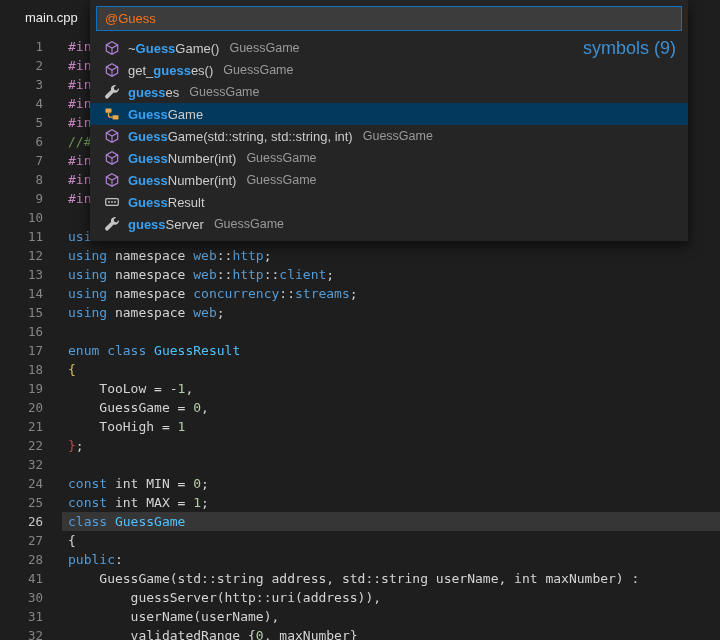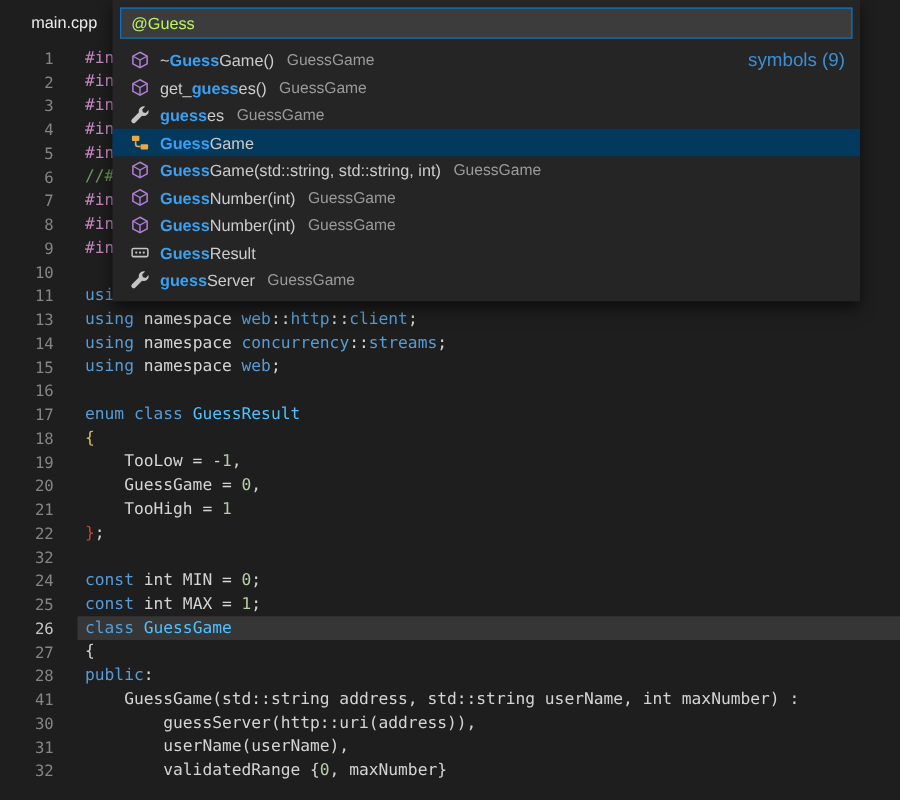--- a/index.html
+++ b/index.html
@@ -29,33 +29,33 @@
   .c-gold{color:#DCBE5C;}
   .c-err{color:#C74343;}
   .sq{text-decoration-style:wavy;text-decoration-color:#3EA73E;
       text-decoration-thickness:1px;text-underline-offset:3px;}
 
   
   .qo{position:absolute;left:90px;top:0;width:598px;background:#252526;z-index:10;
       box-shadow:0 5px 12px rgba(0,0,0,0.6);padding-bottom:6px;}
   .qo-inwrap{padding:6px;}
   .qo-input{display:block;width:100%;box-sizing:border-box;height:25px;background:#3C3C3C;
-      border:1px solid #0E70C0;color:#bef264;font-family:"Liberation Sans",sans-serif;
+      border:1px solid #0E70C0;color:#f97316;font-family:"Liberation Sans",sans-serif;
       font-size:13px;padding:0 8px;outline:none;border-radius:0;}
   .rows{display:block;}
   .row{display:flex;align-items:center;height:22px;padding:0 12px 0 14px;color:#CCCCCC;
        font-size:13px;cursor:pointer;}
   .row.sel{background:#04395E;}
   .ic{flex:none;width:16px;height:16px;margin-right:8px;display:flex;align-items:center;
       justify-content:center;}
   .lbl{white-space:pre;display:flex;align-items:center;}
   .lbl span{white-space:pre;}
   .hl{color:#3AA0F2;font-weight:bold;}
   .sec{margin-left:10px;color:#9A9A9A;font-size:12.5px;white-space:pre;}
-  .meta{margin-left:auto;color:#3D8FD1;font-size:15px;padding-left:8px;}
+  .meta{margin-left:auto;color:#3D8FD1;font-size:18px;padding-left:8px;}
 </style>
 </head>
 <body>
 
 <div class="stage">
 
   <div class="tabbar">
     <div class="tab">
       <span>main.cpp</span>
     </div>
@@ -67,20 +67,21 @@
         <div class="cl"><span class="gut">2</span><span class="ct"><span class="c-pp sq">#in</span></span></div>
         <div class="cl"><span class="gut">3</span><span class="ct"><span class="c-pp sq">#in</span></span></div>
         <div class="cl"><span class="gut">4</span><span class="ct"><span class="c-pp sq">#in</span></span></div>
         <div class="cl"><span class="gut">5</span><span class="ct"><span class="c-pp sq">#in</span></span></div>
         <div class="cl"><span class="gut">6</span><span class="ct"><span class="c-com">//#</span></span></div>
         <div class="cl"><span class="gut">7</span><span class="ct"><span class="c-pp sq">#in</span></span></div>
         <div class="cl"><span class="gut">8</span><span class="ct"><span class="c-pp sq">#in</span></span></div>
         <div class="cl"><span class="gut">9</span><span class="ct"><span class="c-pp sq">#in</span></span></div>
         <div class="cl"><span class="gut">10</span><span class="ct"></span></div>
         <div class="cl"><span class="gut">11</span><span class="ct"><span class="c-kw">usi</span></span></div>
+        <div class="cl"><span class="gut">12</span><span class="ct"><span class="c-kw">using</span><span class="c-fg"> namespace </span><span class="c-kw">web</span><span class="c-fg">::</span><span class="c-kw">http</span><span class="c-fg">;</span></span></div>
         <div class="cl"><span class="gut">13</span><span class="ct"><span class="c-kw">using</span><span class="c-fg"> namespace </span><span class="c-kw">web</span><span class="c-fg">::</span><span class="c-kw">http</span><span class="c-fg">::</span><span class="c-kw">client</span><span class="c-fg">;</span></span></div>
         <div class="cl"><span class="gut">14</span><span class="ct"><span class="c-kw">using</span><span class="c-fg"> namespace </span><span class="c-kw">concurrency</span><span class="c-fg">::</span><span class="c-kw">streams</span><span class="c-fg">;</span></span></div>
         <div class="cl"><span class="gut">15</span><span class="ct"><span class="c-kw">using</span><span class="c-fg"> namespace </span><span class="c-kw">web</span><span class="c-fg">;</span></span></div>
         <div class="cl"><span class="gut">16</span><span class="ct"></span></div>
         <div class="cl"><span class="gut">17</span><span class="ct"><span class="c-kw">enum</span><span class="c-fg"> </span><span class="c-kw">class</span><span class="c-fg"> </span><span class="c-type">GuessResult</span></span></div>
         <div class="cl"><span class="gut">18</span><span class="ct"><span class="c-gold">{</span></span></div>
         <div class="cl"><span class="gut">19</span><span class="ct"><span class="c-fg">    TooLow = -</span><span class="c-num">1</span><span class="c-fg">,</span></span></div>
         <div class="cl"><span class="gut">20</span><span class="ct"><span class="c-fg">    GuessGame = </span><span class="c-num">0</span><span class="c-fg">,</span></span></div>
         <div class="cl"><span class="gut">21</span><span class="ct"><span class="c-fg">    TooHigh = </span><span class="c-num">1</span></span></div>
         <div class="cl"><span class="gut">22</span><span class="ct"><span class="c-err">}</span><span class="c-fg">;</span></span></div>

